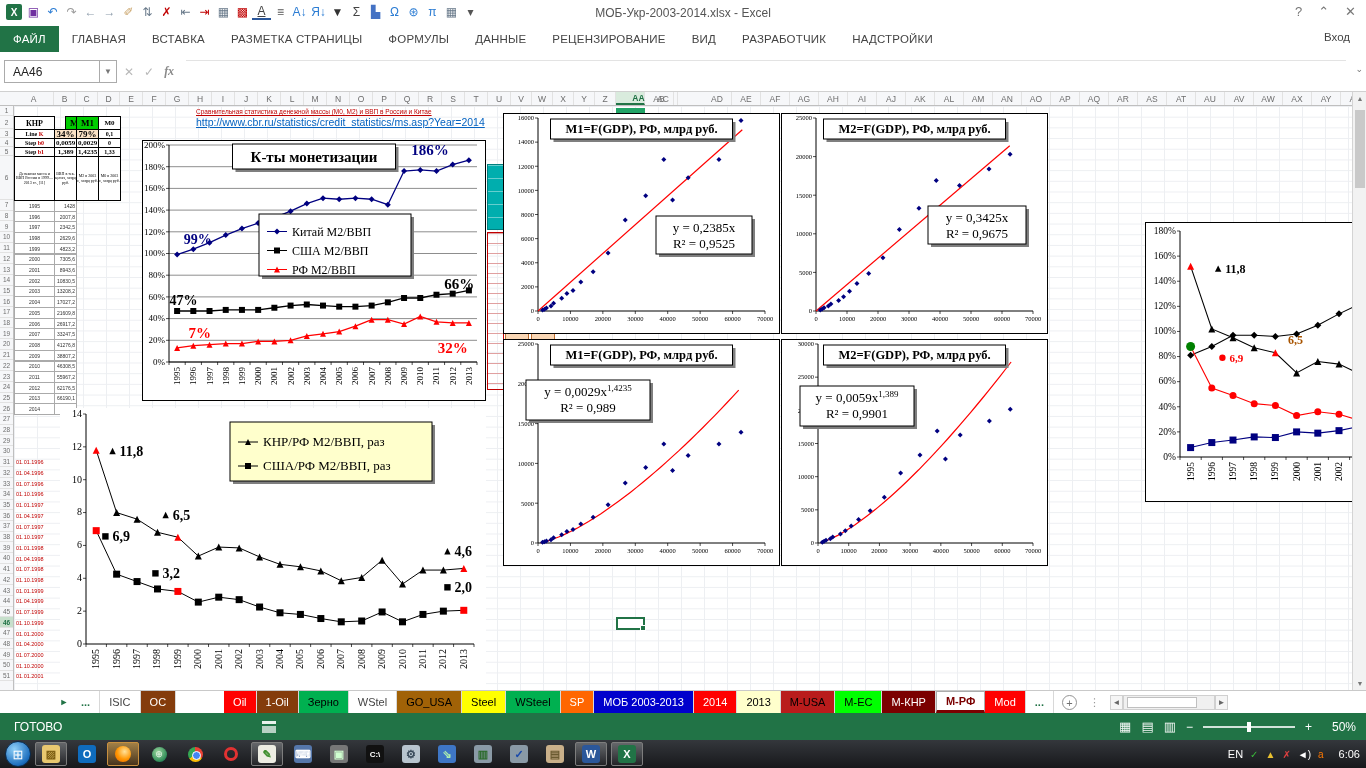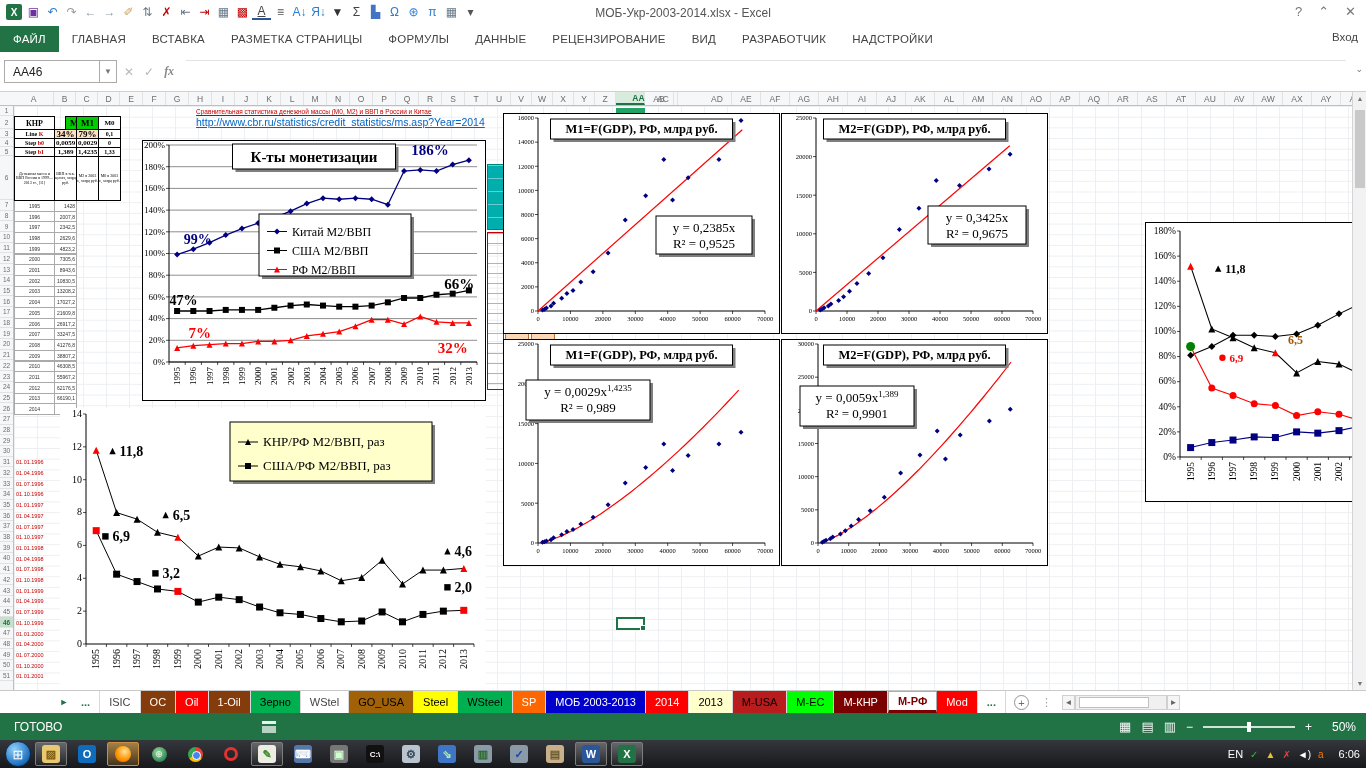--- a/index.html
+++ b/index.html
@@ -12,21 +12,21 @@
 .qi{width:19px;height:20px;display:flex;align-items:center;justify-content:center;font-size:12px;cursor:default}
 .qi.box{background:#217346;color:#fff;border-radius:2px;font-weight:bold;width:16px;height:16px;margin:0 2px;font-size:10px}
 .qi.ul{text-decoration:underline;border-bottom:2px solid #2B579A;height:15px}
 .wtitle{position:absolute;left:50%;transform:translateX(-50%);top:6px;font-size:12px;color:#555;white-space:nowrap}
 .winctl{position:absolute;right:10px;top:4px;display:flex;gap:16px;color:#777;font-size:13px}
 .winctl span{cursor:default}
 
 .ribbontabs{position:absolute;left:0;top:26px;width:100%;height:26px;background:#fff;display:flex}
 .rtab{padding:0 13px;display:flex;align-items:center;font-size:11.5px;color:#444;letter-spacing:.2px;cursor:default}
 .rtab.active{background:#217346;color:#fff}
-.signin{position:absolute;right:8px;top:31px;font-size:11.5px;color:#444}
+.signin{position:absolute;right:16px;top:31px;font-size:11.5px;color:#444}
 
 .formulabar{position:absolute;left:0;top:52px;width:100%;height:40px;background:#fff;border-bottom:1px solid #D0D0D0}
 .namebox{position:absolute;left:4px;top:8px;width:96px;height:23px;border:1px solid #ABABAB;font-size:12px;color:#222;display:flex;align-items:center;padding-left:8px;background:#fff}
 .nbarrow{position:absolute;left:100px;top:8px;width:17px;height:23px;border:1px solid #ABABAB;border-left:none;display:flex;align-items:center;justify-content:center;font-size:8px;color:#777;background:#fff}
 .fxbtns{position:absolute;left:124px;top:8px;height:23px;display:flex;align-items:center;gap:10px;color:#B8B8B8;font-size:12px}
 .fxbtns .fx{font-style:italic;font-family:"Liberation Serif",serif;color:#8a8a8a;font-weight:bold}
 .finput{position:absolute;left:186px;top:8px;right:20px;height:23px;border:none;border-top:1px solid #E3E3E3;background:#fff;font-size:12px}
 .fbchev{position:absolute;right:3px;top:12px;font-size:9px;color:#777}
 
 .colheaders{position:absolute;left:0;top:92px;width:100%;height:14px;background:#F6F7F9;border-bottom:1px solid #BFBFBF}
@@ -279,21 +279,21 @@
     <div class="vthumb"></div>
     <div class="varrow" style="bottom:0">▼</div>
   </div>
 
   <div class="tabbar">
     <div class="tnav" style="margin-left:56px">►</div>
     <span id="sheettabs" style="display:flex;align-items:stretch">
         <div class="stab" style="background: rgb(255, 255, 255); color: rgb(33, 115, 70); font-weight: bold;">...</div>
         <div class="stab" style="background: rgb(255, 255, 255); color: rgb(68, 68, 68);">ISIC</div>
         <div class="stab" style="background: rgb(132, 60, 12); color: rgb(255, 255, 255);">ОС</div>
-        <div class="stab" style="background: rgb(255, 0, 0); color: rgb(255, 255, 255);">Oil</div>
+        <div class="stab" style="background: rgb(255, 0, 0); color: rgb(255, 255, 255); margin-left: 48px;">Oil</div>
         <div class="stab" style="background: rgb(132, 60, 12); color: rgb(255, 255, 255);">1-Oil</div>
         <div class="stab" style="background: rgb(0, 176, 80); color: rgb(0, 0, 0);">Зерно</div>
         <div class="stab" style="background: rgb(255, 255, 255); color: rgb(68, 68, 68);">WStel</div>
         <div class="stab" style="background: #a16207; color: rgb(0, 0, 0);">GO_USA</div>
         <div class="stab" style="background: rgb(255, 255, 0); color: rgb(0, 0, 0);">Steel</div>
         <div class="stab" style="background: rgb(0, 176, 80); color: rgb(0, 0, 0);">WSteel</div>
         <div class="stab" style="background: rgb(255, 102, 0); color: rgb(255, 255, 255);">SP</div>
         <div class="stab" style="background: rgb(0, 0, 204); color: rgb(255, 255, 255);">МОБ 2003-2013</div>
         <div class="stab" style="background: rgb(255, 0, 0); color: rgb(255, 255, 255);">2014</div>
         <div class="stab" style="background: rgb(255, 255, 204); color: rgb(0, 0, 0);">2013</div>

